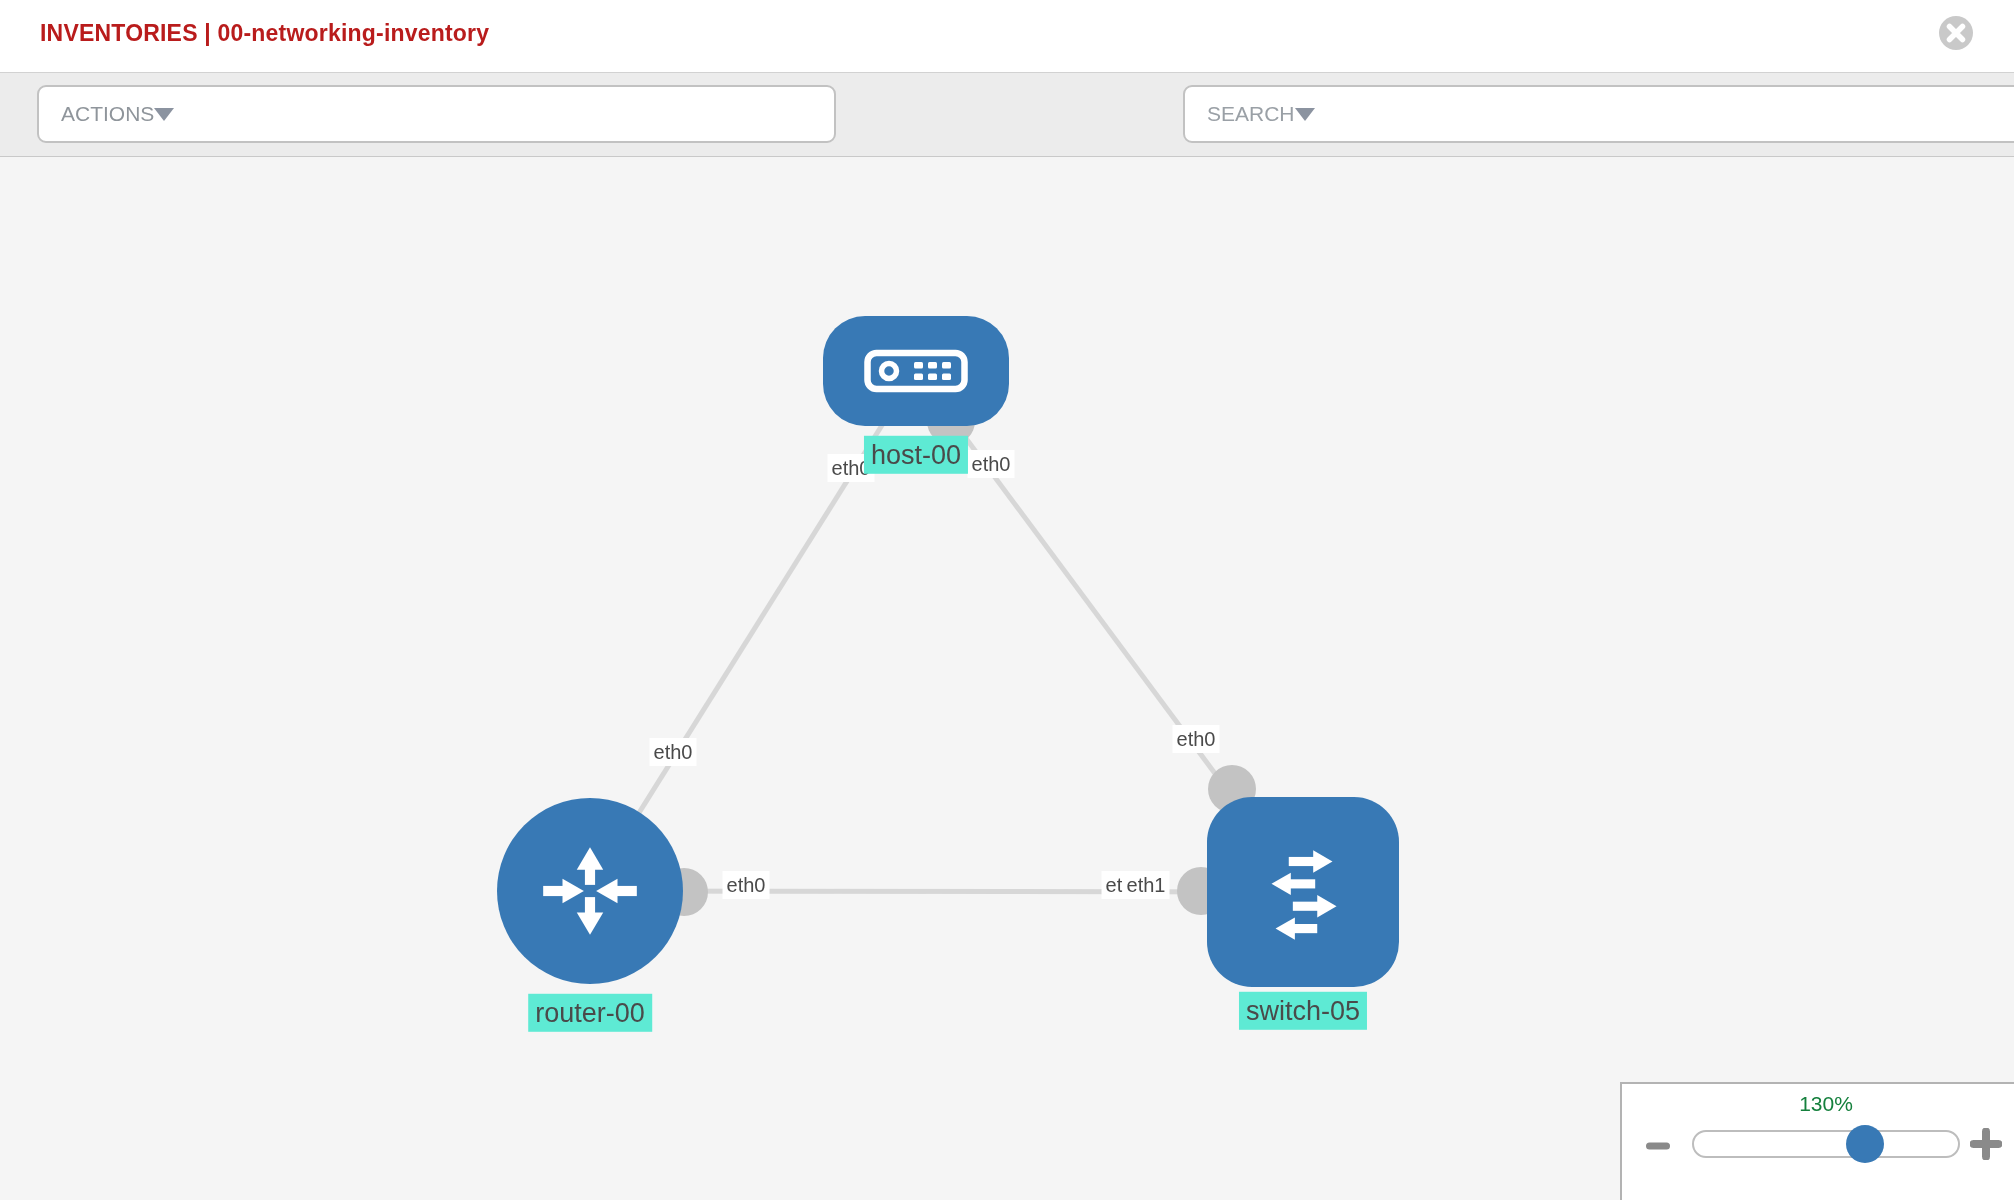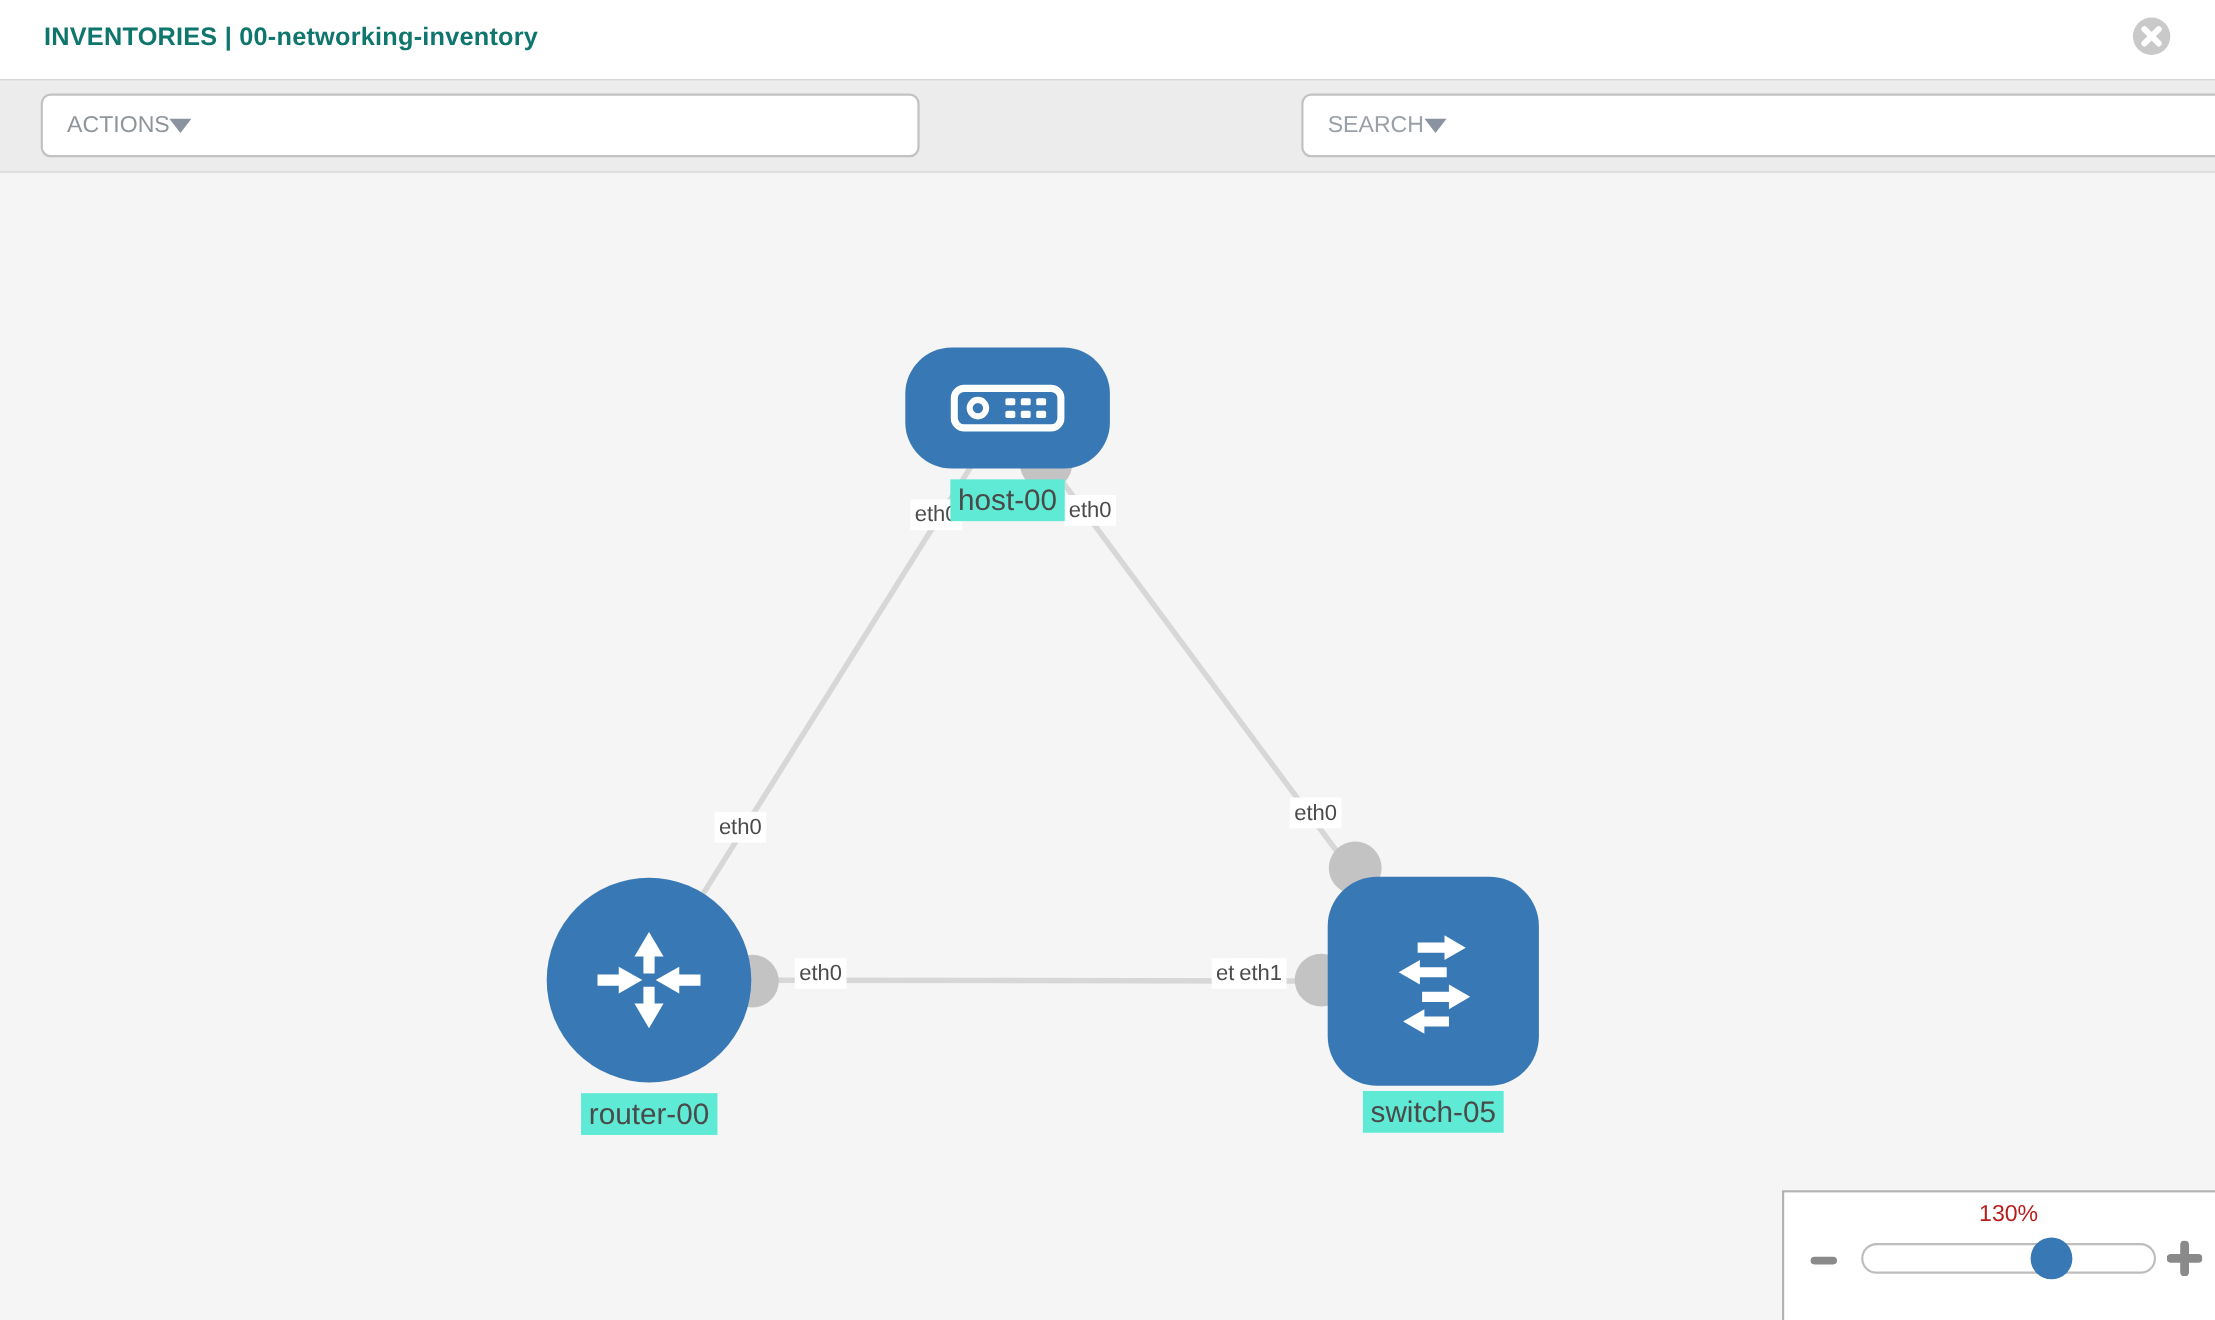--- a/index.html
+++ b/index.html
@@ -3,21 +3,21 @@
 <meta charset="utf-8">
 <style>
   * { margin:0; padding:0; box-sizing:border-box; }
   html,body { width:2014px; height:1200px; overflow:hidden; background:#fff;
               font-family:"Liberation Sans","DejaVu Sans",sans-serif; }
   #app { position:relative; width:2014px; height:1200px; display:flex; flex-direction:column; }
 
   
   .hdr { position:relative; height:72px; background:#fff; flex:0 0 auto; }
   .hdr-title { position:absolute; left:40px; top:20px; font-size:23px; font-weight:bold;
-               color:#0f766e; letter-spacing:.2px; }
+               color:#b91c1c; letter-spacing:.2px; }
   .close-btn { position:absolute; right:38px; top:13px; width:40px; height:40px; cursor:pointer; }
 
   
   .toolbar { position:relative; height:85px; background:#ececec;
              border-top:1px solid #d2d2d2; border-bottom:1px solid #c9c9c9; flex:0 0 auto; }
   .select { position:absolute; top:12px; height:58px; background:#fff;
             border:2px solid #c2c2c2; border-radius:9px; display:flex; align-items:center;
             padding:0 22px; cursor:pointer; }
   .select .lbl { font-size:21px; color:#8f959b; }
   .select.search .lbl { color:#9aa0a6; }
@@ -39,21 +39,21 @@
   .node-host   { width:186px; height:110px; border-radius:42px; }
   .node-router { width:186px; height:186px; border-radius:50%; }
   .node-switch { width:192px; height:190px; border-radius:45px; }
   .node-label { position:absolute; transform:translate(-50%,-50%); background:#5eead4;
                 color:#4a4a4a; font-size:27px; line-height:1.35; padding:1px 7px; white-space:nowrap; }
 
   
   .zoom-panel { position:absolute; left:1620px; top:925px; width:420px; height:140px;
                 background:#fff; border:2px solid #b3b3b3; }
   .zoom-value { position:absolute; left:70px; top:8px; width:268px; text-align:center;
-                font-size:21px; color:#b91c1c; }
+                font-size:21px; color:#15803d; }
   .zoom-minus { position:absolute; left:22px; top:48px; cursor:pointer; }
   .zoom-track { position:absolute; left:70px; top:46px; width:268px; height:28px;
                 border:2px solid #bdbdbd; border-radius:15px; background:#fff; cursor:pointer; }
   .zoom-knob  { position:absolute; left:224px; top:41px; width:38px; height:38px;
                 border-radius:50%; background:#3879b5; cursor:pointer; }
   .zoom-plus  { position:absolute; left:348px; top:44px; cursor:pointer; }
 </style>
 </head>
 <body>
 

